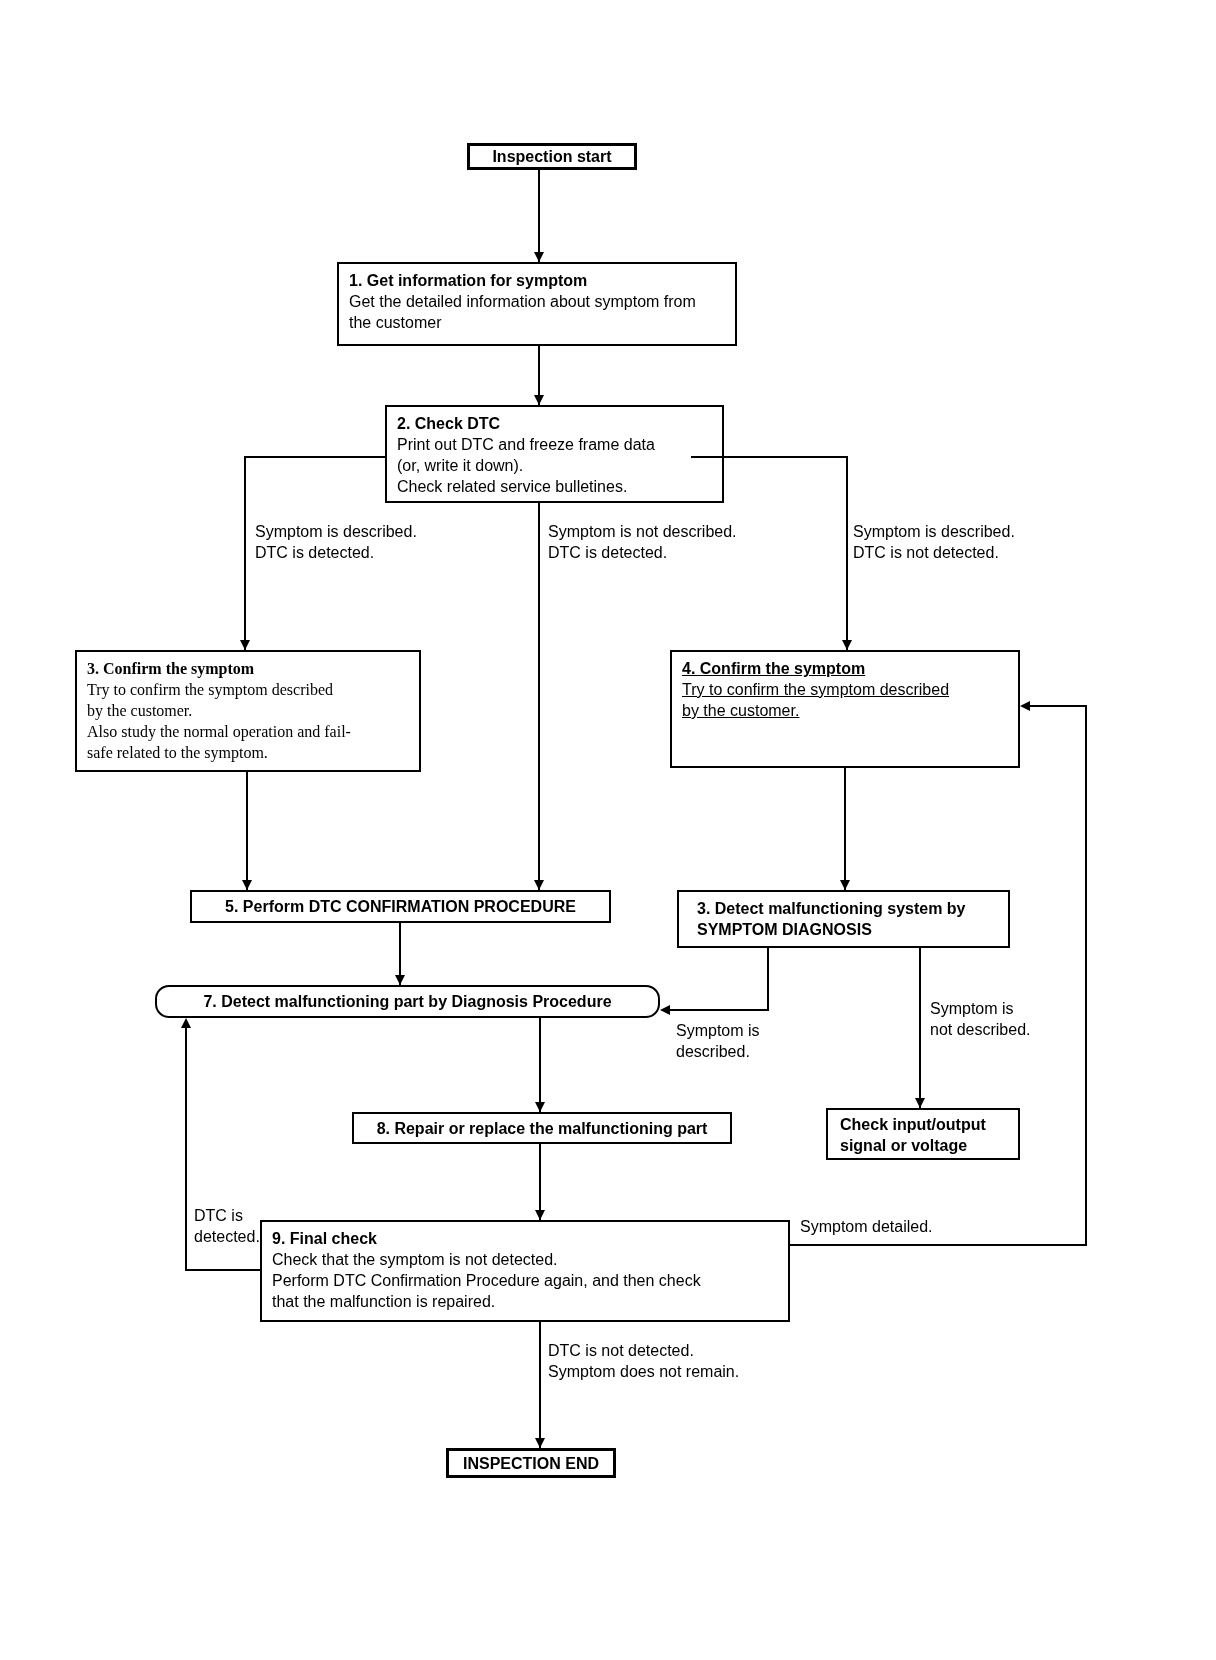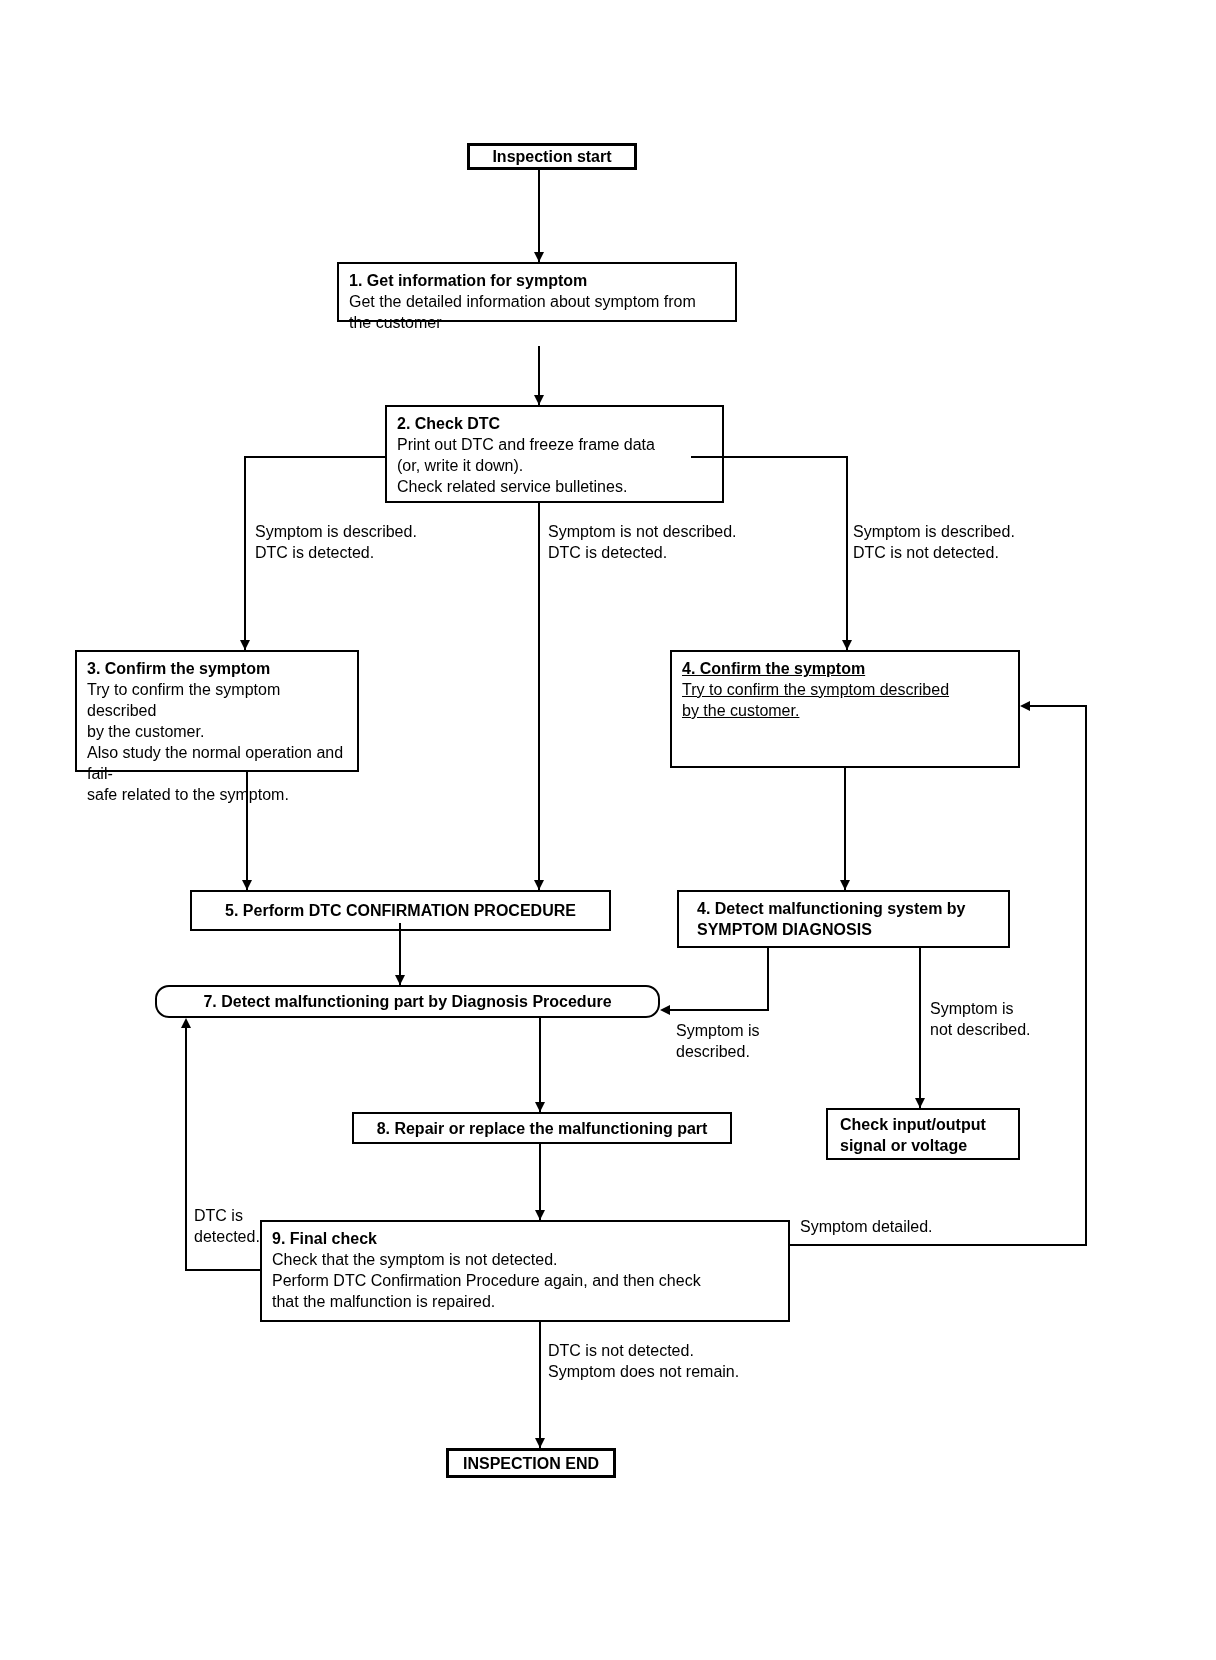--- a/index.html
+++ b/index.html
@@ -45,53 +45,53 @@
 </style>
 </head>
 <body>
 
 <div class="canvas">
 
   <div class="box terminal" style="left:455px; top:143px; width:170px; height:27px;">
     <span>Inspection start</span>
   </div>
 
-  <div class="box" style="left:337px; top:262px; width:400px; height:60px;">
+  <div class="box" style="left:337px; top:262px; width:400px; height:84px;">
     <div class="title">1. Get information for symptom</div>
     <div class="body">Get the detailed information about symptom from
 the customer</div>
   </div>
 
   <div class="box" style="left:385px; top:405px; width:339px; height:98px;">
     <div class="title">2. Check DTC</div>
     <div class="body">Print out DTC and freeze frame data
 (or, write it down).
 Check related service bulletines.</div>
   </div>
 
-  <div class="box" style="left:75px; top:650px; width:284px; height:122px;">
+  <div class="box" style="left:75px; top:650px; width:346px; height:122px;font-family:Liberation Serif, serif;">
     <div class="title">3. Confirm the symptom</div>
     <div class="body">Try to confirm the symptom described
 by the customer.
 Also study the normal operation and fail-
 safe related to the symptom.</div>
   </div>
 
   <div class="box" style="left:670px; top:650px; width:350px; height:118px;text-decoration:underline;">
     <div class="title">4. Confirm the symptom</div>
     <div class="body">Try to confirm the symptom described
 by the customer.</div>
   </div>
 
-  <div class="box centered" style="left:190px; top:890px; width:421px; height:41px; font-weight:bold;text-align:right;">
+  <div class="box centered" style="left:190px; top:890px; width:421px; height:33px; font-weight:bold;text-align:right;">
     <span>5. Perform DTC CONFIRMATION PROCEDURE</span>
   </div>
 
   <div class="box" style="left:677px; top:890px; width:333px; height:58px; padding-left:18px;">
-    <div class="title">4. Detect malfunctioning system by
+    <div class="title">3. Detect malfunctioning system by
 SYMPTOM DIAGNOSIS</div>
   </div>
 
   <div class="box centered" style="left:155px; top:985px; width:505px; height:33px; font-weight:bold;border-radius:14px;">
     <span>7. Detect malfunctioning part by Diagnosis Procedure</span>
   </div>
 
   <div class="box centered" style="left:352px; top:1112px; width:380px; height:32px; font-weight:bold;">
     <span>8. Repair or replace the malfunctioning part</span>
   </div>

